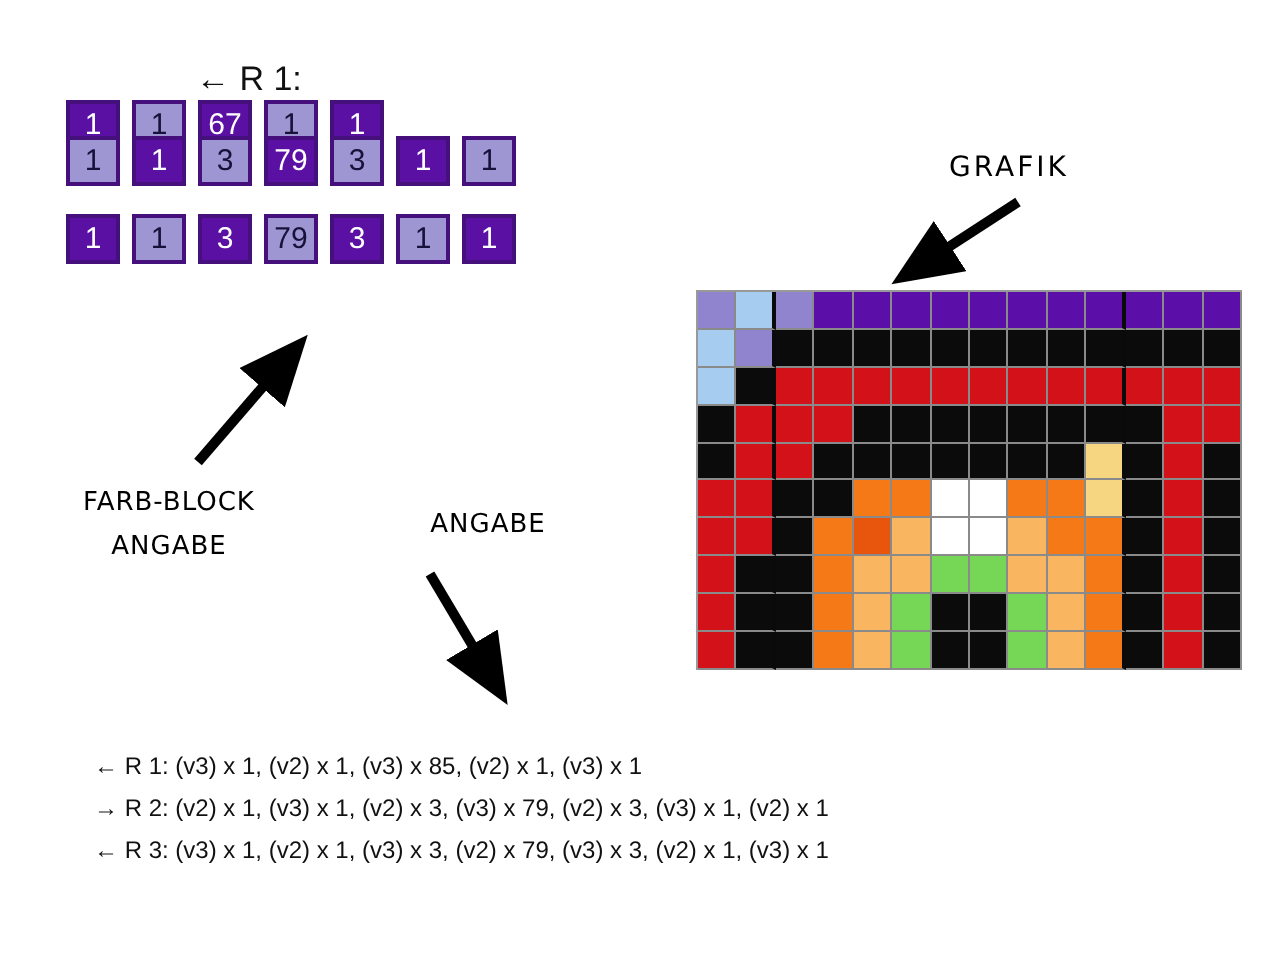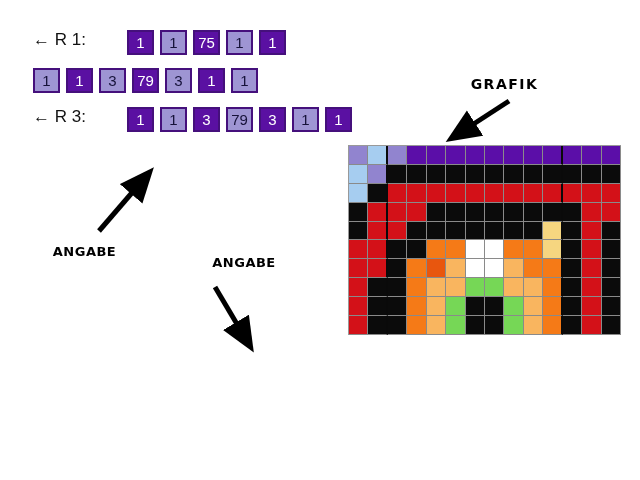--- a/index.html
+++ b/index.html
@@ -1,40 +1,40 @@
 <!DOCTYPE html>
 <html><head>
 <meta charset="utf-8">
 <style>
   html,body{margin:0;padding:0;background:#fff;}
   .canvas{
     position:relative;width:640px;height:480px;background:#ffffff;overflow:hidden;
     font-family:"Liberation Sans",sans-serif;
   }
   
-  .rrow{position:absolute;left:33px;display:flex;align-items:flex-start;}
+  .rrow{position:absolute;left:33px;display:flex;align-items:flex-end;flex-direction:column;}
   .rlabel{font-size:17px;color:#111;width:94px;flex:0 0 auto;}
   .blocks{display:flex;gap:6px;}
   .block{
     width:27px;height:25px;box-sizing:border-box;display:flex;align-items:center;justify-content:center;
     font-size:15px;border:2px solid #45107c;
   }
   .block.dark{color:#ffffff;}
   .block.light{color:#16123a;}
   
   .pixel-grid{
     position:absolute;left:348px;top:145px;width:272px;height:189px;
     display:grid;grid-template-columns:repeat(14,1fr);grid-template-rows:repeat(10,1fr);
     border-top:1px solid #999;border-left:1px solid #999;
   }
   .cell{border-right:1px solid #8a8a8a;border-bottom:1px solid #8a8a8a;}
   .cell.thickR{border-right:2px solid #0a0a0a;}
   
   .annot{
-    position:absolute;font-family:"DejaVu Sans",sans-serif;font-weight:bold;color:#000;
+    position:absolute;font-family:"DejaVu Sans",sans-serif;font-weight:normal;color:#000;
     font-size:13px;letter-spacing:0.5px;text-align:center;line-height:22px;
   }
   .grafik{left:452px;top:73px;width:105px;font-size:14px;letter-spacing:1.5px;}
   .farb{left:22px;top:241px;width:125px;}
   .gesch{left:178px;top:252px;width:132px;}
   
   .written{position:absolute;left:47px;top:373px;font-size:12px;color:#111;line-height:21px;white-space:pre;}
   
   .arrows{position:absolute;left:0;top:0;width:640px;height:480px;pointer-events:none;}
 </style>
@@ -42,38 +42,37 @@
 <body>
 
 <div class="canvas">
 
   <div id="rowsArea">
       <div class="rrow" style="top: 30px;">
         <span class="rlabel">← R 1:</span>
         <div class="blocks">
           <div class="block dark" style="background: rgb(90, 16, 162); border-color: rgb(69, 16, 124);">1</div>
           <div class="block light" style="background: rgb(158, 149, 211); border-color: rgb(69, 16, 124);">1</div>
-          <div class="block dark" style="background: rgb(90, 16, 162); border-color: rgb(69, 16, 124);">75</div>
+          <div class="block dark" style="background: rgb(90, 16, 162); border-color: rgb(69, 16, 124);">67</div>
           <div class="block light" style="background: rgb(158, 149, 211); border-color: rgb(69, 16, 124);">1</div>
           <div class="block dark" style="background: rgb(90, 16, 162); border-color: rgb(69, 16, 124);">1</div>
         </div>
       </div>
       <div class="rrow" style="top: 68px;">
         <div class="blocks">
           <div class="block light" style="background: rgb(158, 149, 211); border-color: rgb(69, 16, 124);">1</div>
           <div class="block dark" style="background: rgb(90, 16, 162); border-color: rgb(69, 16, 124);">1</div>
           <div class="block light" style="background: rgb(158, 149, 211); border-color: rgb(69, 16, 124);">3</div>
           <div class="block dark" style="background: rgb(90, 16, 162); border-color: rgb(69, 16, 124);">79</div>
           <div class="block light" style="background: rgb(158, 149, 211); border-color: rgb(69, 16, 124);">3</div>
           <div class="block dark" style="background: rgb(90, 16, 162); border-color: rgb(69, 16, 124);">1</div>
           <div class="block light" style="background: rgb(158, 149, 211); border-color: rgb(69, 16, 124);">1</div>
         </div>
       </div>
       <div class="rrow" style="top: 107px;">
-        <span class="rlabel">← R 3:</span>
         <div class="blocks">
           <div class="block dark" style="background: rgb(90, 16, 162); border-color: rgb(69, 16, 124);">1</div>
           <div class="block light" style="background: rgb(158, 149, 211); border-color: rgb(69, 16, 124);">1</div>
           <div class="block dark" style="background: rgb(90, 16, 162); border-color: rgb(69, 16, 124);">3</div>
           <div class="block light" style="background: rgb(158, 149, 211); border-color: rgb(69, 16, 124);">79</div>
           <div class="block dark" style="background: rgb(90, 16, 162); border-color: rgb(69, 16, 124);">3</div>
           <div class="block light" style="background: rgb(158, 149, 211); border-color: rgb(69, 16, 124);">1</div>
           <div class="block dark" style="background: rgb(90, 16, 162); border-color: rgb(69, 16, 124);">1</div>
         </div>
       </div>
@@ -220,27 +219,29 @@
       <div class="cell" style="background: rgb(11, 11, 11);"></div>
       <div class="cell" style="background: rgb(118, 215, 86);"></div>
       <div class="cell" style="background: rgb(249, 181, 95);"></div>
       <div class="cell thickR" style="background: rgb(245, 122, 23);"></div>
       <div class="cell" style="background: rgb(11, 11, 11);"></div>
       <div class="cell" style="background: rgb(211, 17, 24);"></div>
       <div class="cell" style="background: rgb(11, 11, 11);"></div>
     </div>
 
   <div class="annot farb">
+    <div>FARB-BLOCK</div>
     <div>ANGABE</div>
   </div>
 
   <div class="annot gesch">
     <div>ANGABE</div>
   </div>
 
+  <div class="written" id="writtenArea"><div>← R 1: (v3) x 1, (v2) x 1, (v3) x 85, (v2) x 1, (v3) x 1</div><div>→ R 2: (v2) x 1, (v3) x 1, (v2) x 3, (v3) x 79, (v2) x 3, (v3) x 1, (v2) x 1</div><div>← R 3: (v3) x 1, (v2) x 1, (v3) x 3, (v2) x 79, (v3) x 3, (v2) x 1, (v3) x 1</div></div>
 
   <svg class="arrows" viewBox="0 0 640 480">
     <defs>
       <marker id="ah" markerWidth="9" markerHeight="9" refX="5.5" refY="3" orient="auto">
         <path d="M0,0 L7,3 L0,6 z" fill="#000"></path>
       </marker>
     </defs>
     <line x1="509" y1="101" x2="452" y2="138" stroke="#000" stroke-width="5" marker-end="url(#ah)"></line>
     <line x1="99" y1="231" x2="149" y2="173" stroke="#000" stroke-width="5" marker-end="url(#ah)"></line>
     <line x1="215" y1="287" x2="250" y2="346" stroke="#000" stroke-width="5" marker-end="url(#ah)"></line>

